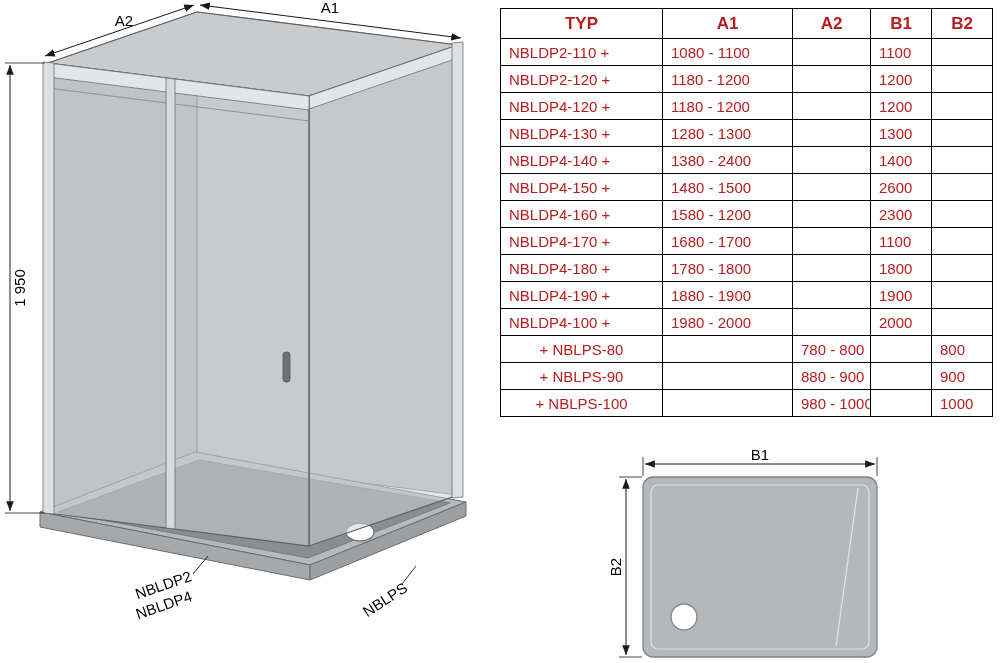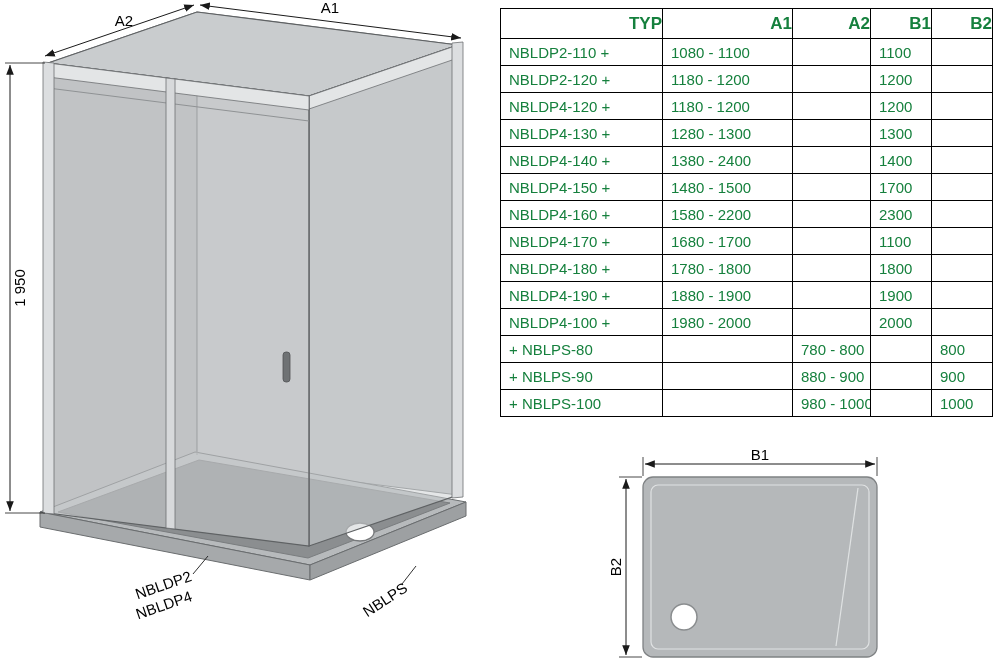--- a/index.html
+++ b/index.html
@@ -3,21 +3,21 @@
 <meta charset="utf-8">
 <style>
   * { box-sizing: border-box; }
   html, body { margin: 0; padding: 0; background: #ffffff; }
   .screen {
     position: relative;
     width: 1000px;
     height: 663px;
     background: #ffffff;
     font-family: "Liberation Sans", sans-serif;
-    color: #15803d;
+    color: #b91c1c;
     overflow: hidden;
   }
   .enclosure-svg { position: absolute; left: 0; top: 0; }
   .tray-svg { position: absolute; left: 610px; top: 450px; }
   svg text { font-family: "Liberation Sans", sans-serif; fill: #000; }
   .spec-table {
     position: absolute;
     left: 500px;
     top: 8px;
     width: 492px;
@@ -27,30 +27,30 @@
   .spec-table th, .spec-table td {
     border: 1px solid #000;
     overflow: hidden;
     white-space: nowrap;
     vertical-align: middle;
   }
   .spec-table th {
     font-size: 17px;
     font-weight: 700;
     height: 30px;
-    text-align: right;
+    text-align: center;
     padding: 0 0;
   }
   .spec-table td {
     font-size: 15px;
     height: 27px;
     padding: 0 8px;
     text-align: left;
   }
-  .spec-table td.typ-right { text-align: left; }
+  .spec-table td.typ-right { text-align: center; }
 </style>
 </head>
 <body>
 
 <div class="screen">
 
   <svg class="enclosure-svg" width="490" height="663" viewBox="0 0 490 663">
     <defs>
       <marker id="arrow" viewBox="0 0 10 10" refX="9.8" refY="5" markerWidth="10" markerHeight="10" orient="auto-start-reverse">
         <path d="M0,1.2 L9.8,5 L0,8.8 z" fill="#1a1a1a"></path>
@@ -151,26 +151,26 @@
         <td>NBLDP4-140 +</td>
         <td>1380 - 2400</td>
         <td></td>
         <td>1400</td>
         <td></td>
       </tr>
       <tr>
         <td>NBLDP4-150 +</td>
         <td>1480 - 1500</td>
         <td></td>
-        <td>1700</td>
+        <td>2600</td>
         <td></td>
       </tr>
       <tr>
         <td>NBLDP4-160 +</td>
-        <td>1580 - 2200</td>
+        <td>1580 - 1200</td>
         <td></td>
         <td>2300</td>
         <td></td>
       </tr>
       <tr>
         <td>NBLDP4-170 +</td>
         <td>1680 - 1700</td>
         <td></td>
         <td>1100</td>
         <td></td>

